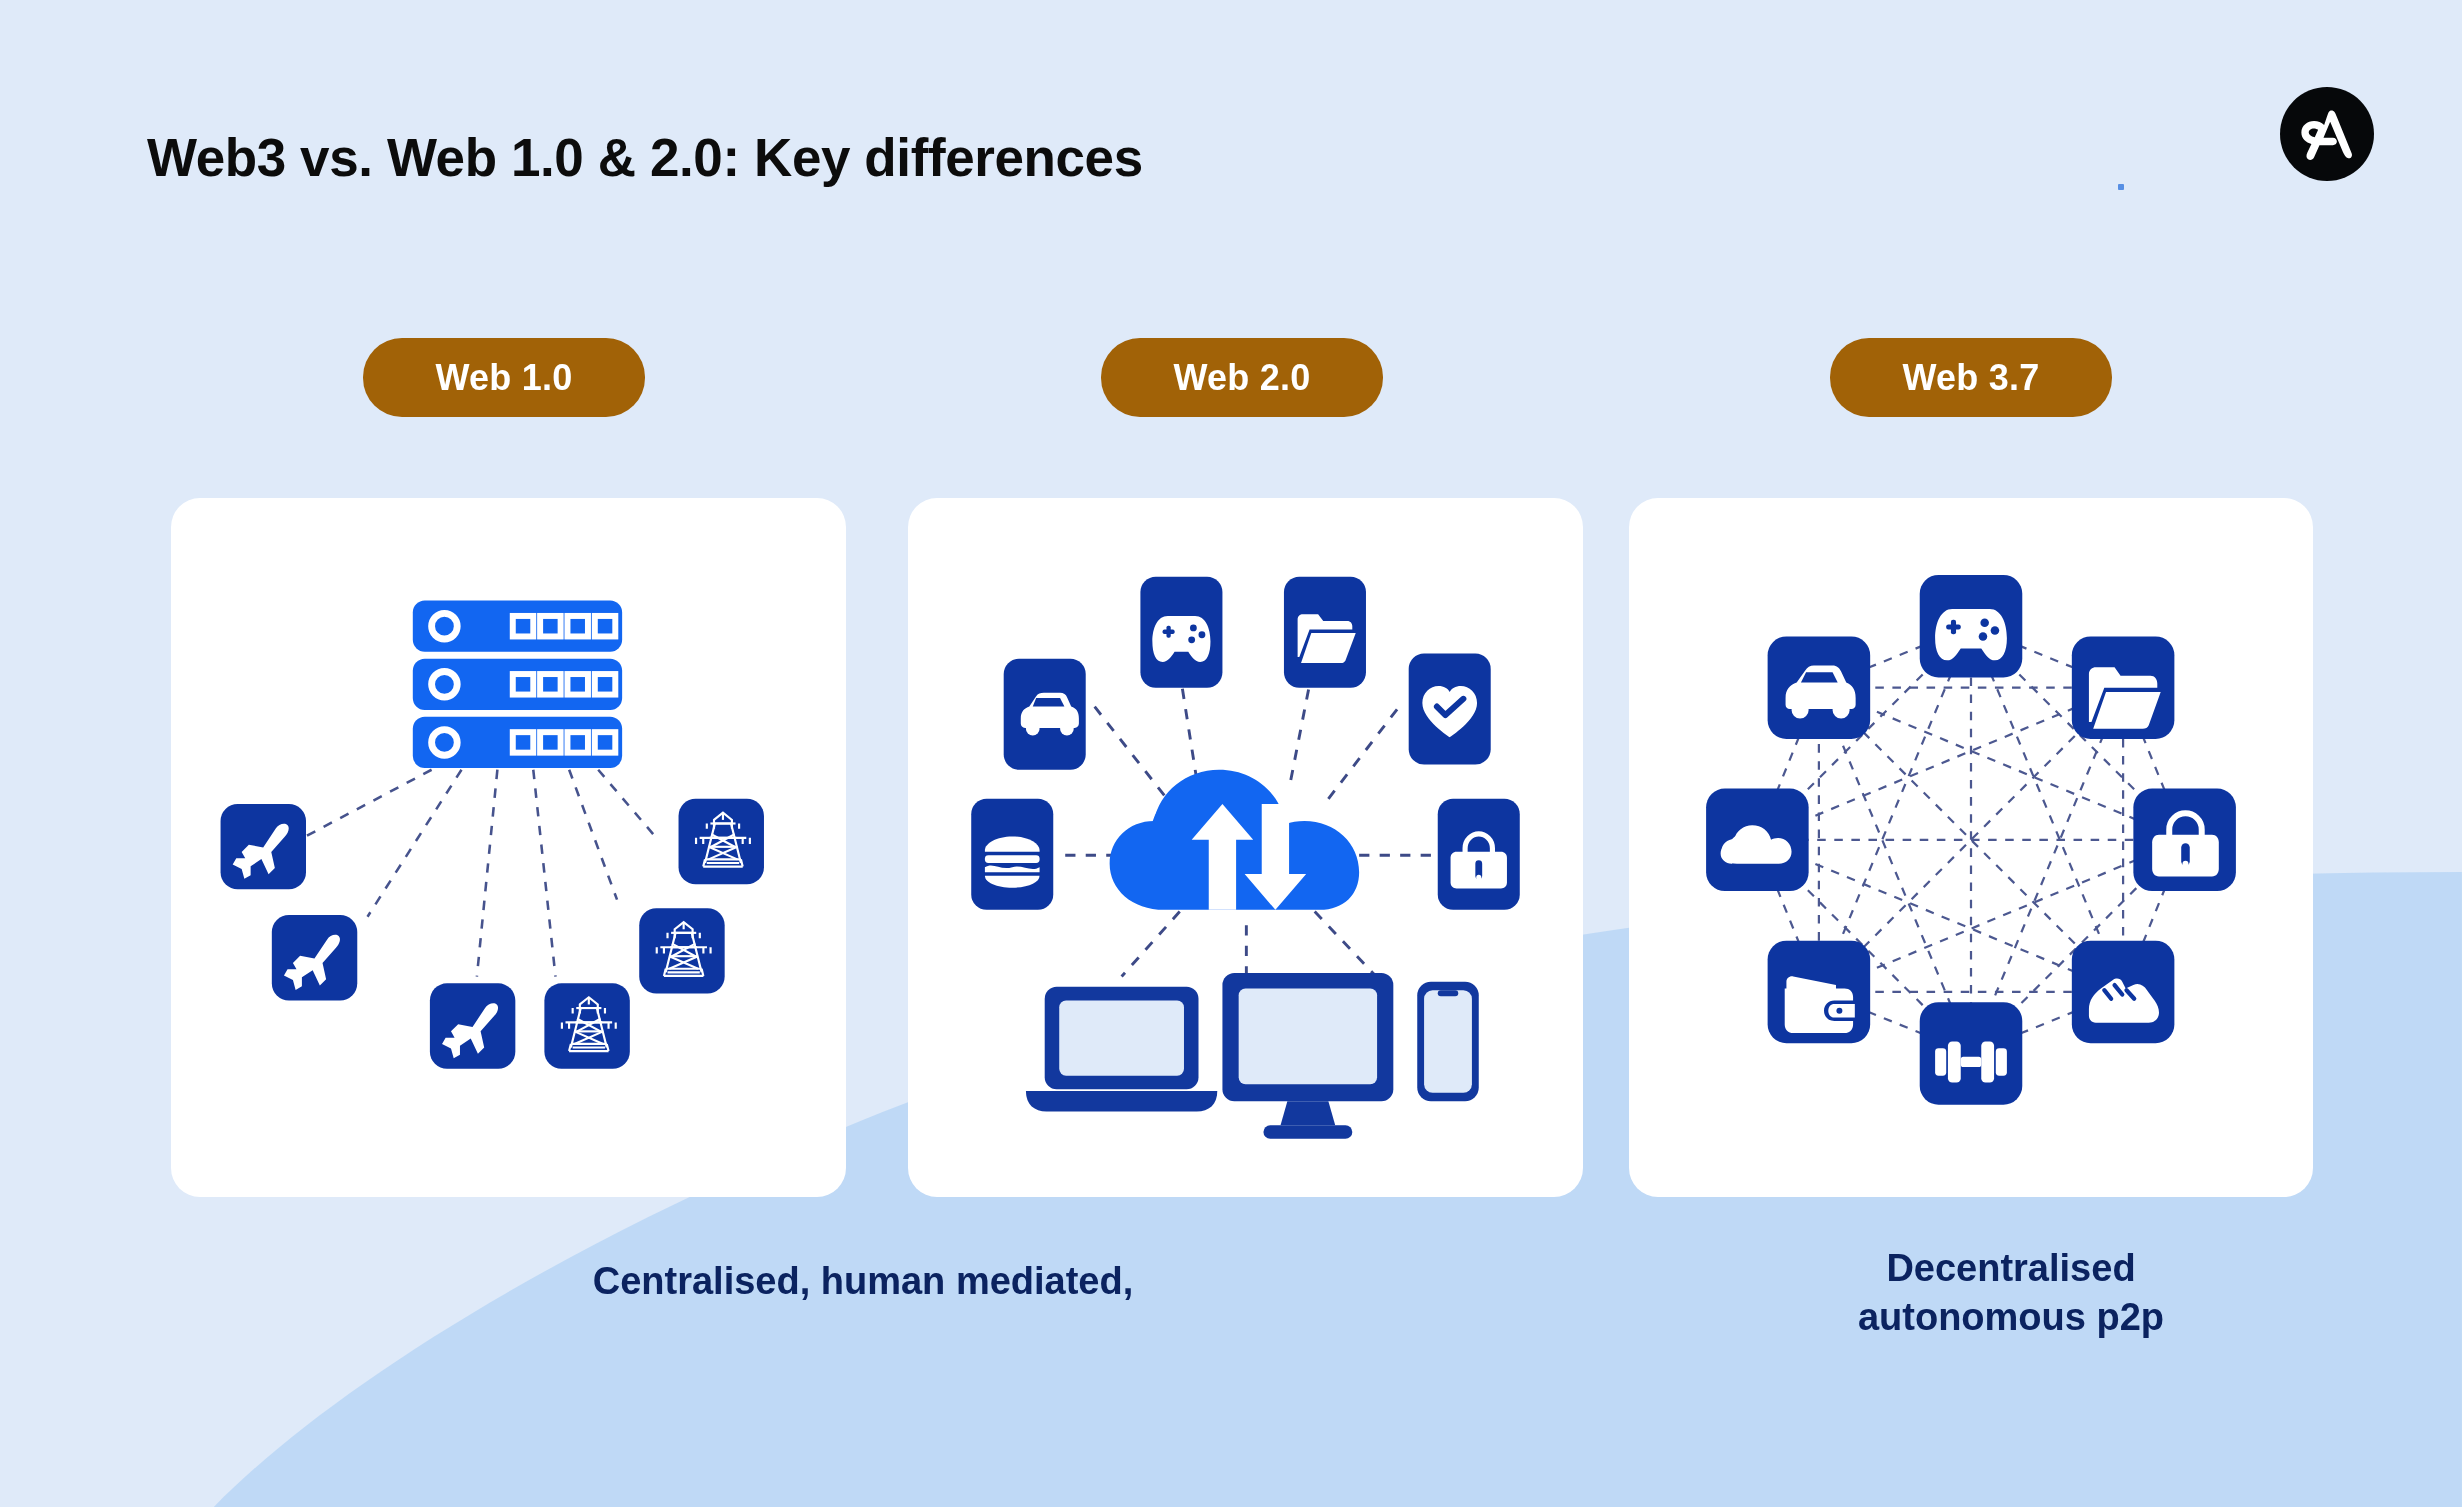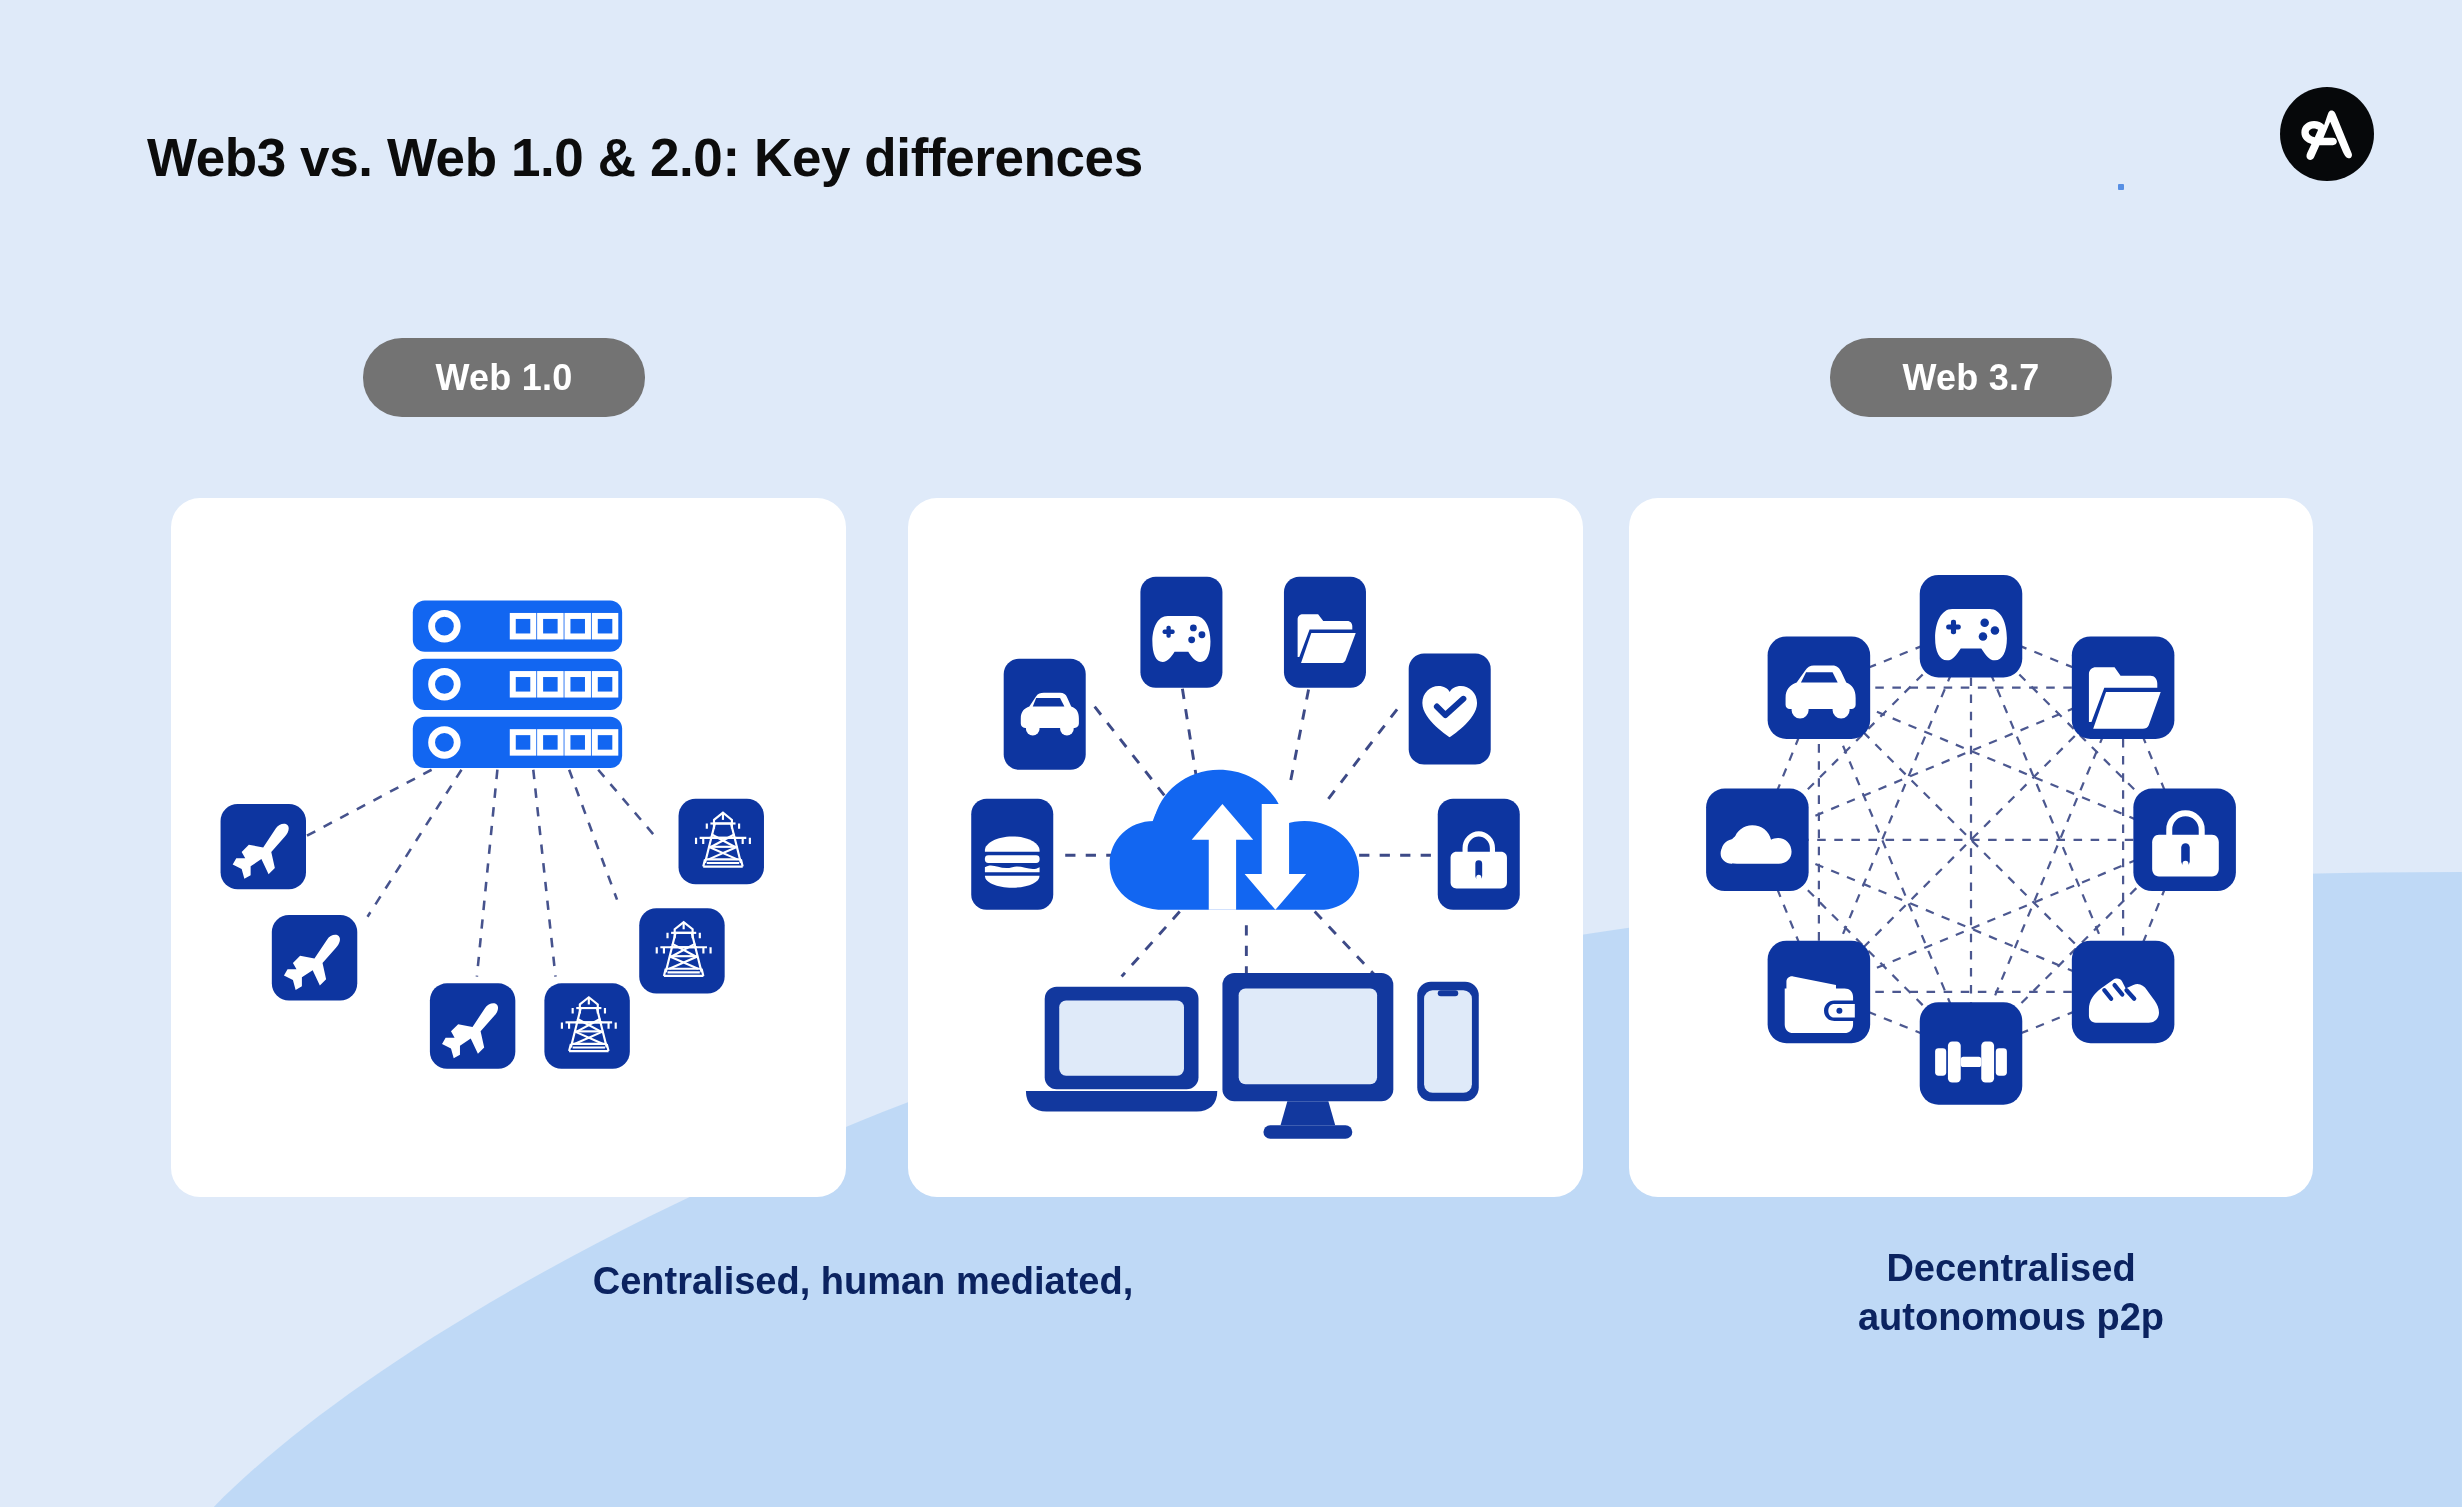--- a/index.html
+++ b/index.html
@@ -27,21 +27,21 @@
   
   #logo{
     position:absolute;left:2280px;top:87px;width:94px;height:94px;
     border-radius:50%;background:#06080a;
     display:flex;align-items:center;justify-content:center;
   }
 
   
   .badge{
     position:absolute;height:79px;
-    background:#737373;border-radius:39px;
+    background:#a16207;border-radius:39px;
     display:flex;align-items:center;justify-content:center;
     color:#ffffff;font-size:36px;font-weight:bold;
     letter-spacing:0.2px;
   }
   #badge-web1{left:363px;top:338px;width:282px;}
   #badge-web2{left:1101px;top:338px;width:282px;}
   #badge-web3{left:1830px;top:338px;width:282px;}
 
   
   .card{
@@ -76,20 +76,21 @@
   <div id="page-title">Web3 vs. Web 1.0 &amp; 2.0: Key differences</div>
   <div id="title-dot"></div>
 
   <div id="logo">
     <svg width="67" height="67" viewBox="0 0 100 100">
       <path d="M56 14 C60 14 62 18 64 24 L86 78 C88 83 84 87 80 85 C77 84 75 80 73 76 L54 31 L44 55 L58 55 C62 55 64 58 64 61 C64 64 61 66 58 66 L38 66 L30 84 C28 88 24 89 21 87 C18 85 18 81 20 77 L26 64 C18 62 11 56 11 47 C11 37 20 30 30 30 C36 30 41 32 45 36 L49 24 C51 18 52 14 56 14 Z M30 41 C25 41 22 44 22 47 C22 50 25 53 31 54 L36 43 C34 42 32 41 30 41 Z" fill="#ffffff"></path>
     </svg>
   </div>
 
   <div class="badge" id="badge-web1">Web 1.0</div>
+  <div class="badge" id="badge-web2">Web 2.0</div>
   <div class="badge" id="badge-web3">Web 3.7</div>
 
   <div class="card" id="card-web1">
     <svg width="675" height="699" viewBox="0 0 790 818">
       <defs>
         <g id="w1-plane">
           <path d="M14 44 L22 36 L38 39 L52 18 C55 13 62 11 65 14 C68 17 66 23 62 27 L47 44 L51 62 L44 69 L36 52 L24 60 L24 70 L17 74 L14 63 L4 58 L8 51 L18 51 Z" fill="#ffffff"></path>
         </g>
         <g id="w1-pylon">
           <g fill="none" stroke="#ffffff" stroke-width="2.4">

